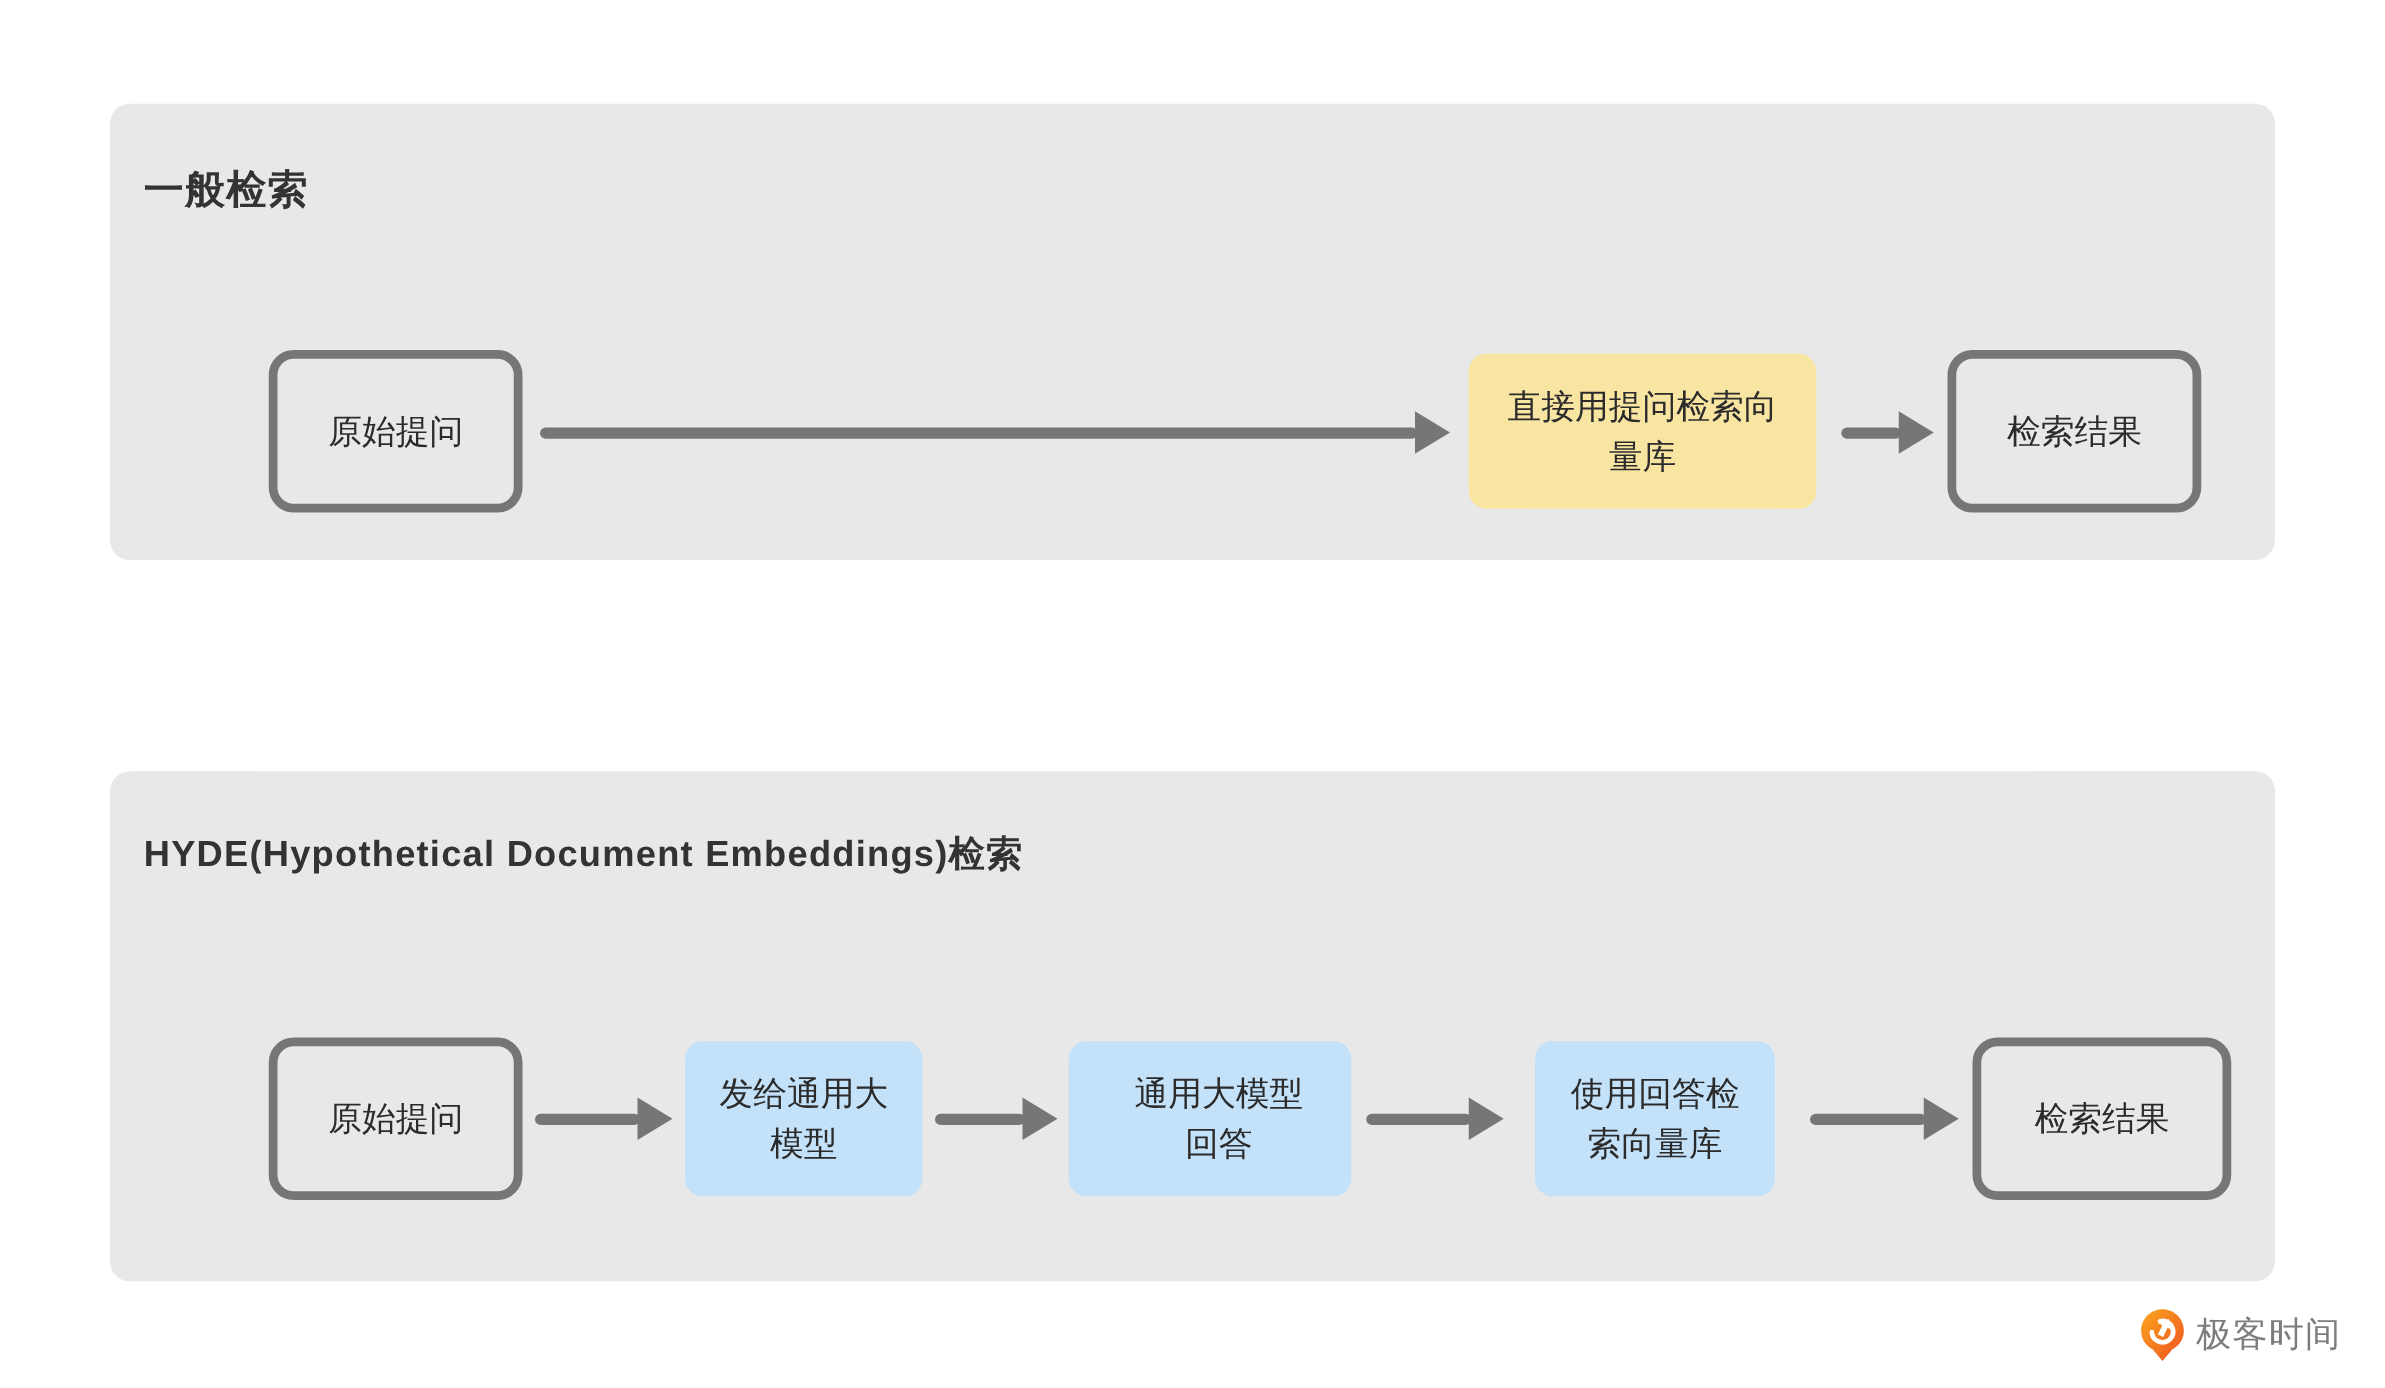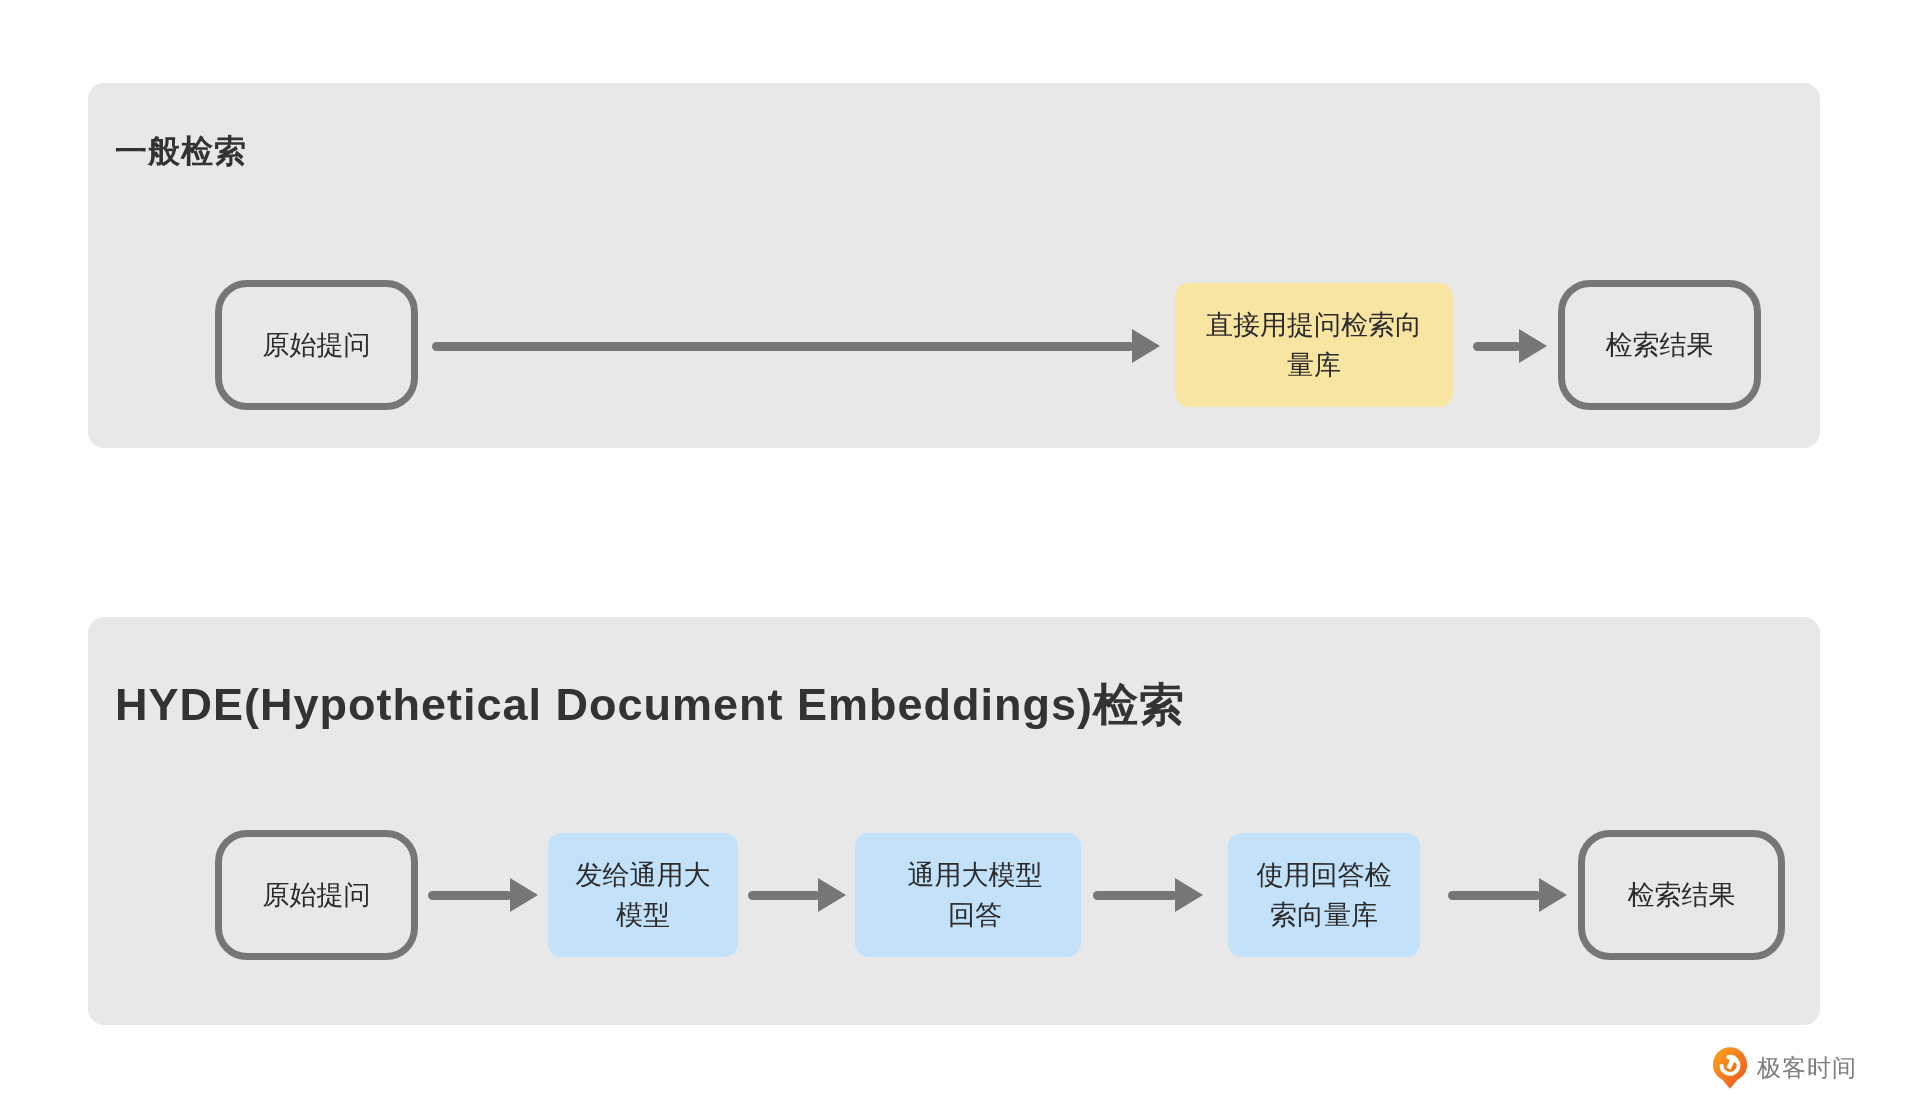--- a/index.html
+++ b/index.html
@@ -14,32 +14,32 @@
     border-radius:16px;
   }
   #panel-general{top:83px;height:365px;}
   #panel-hyde{top:617px;height:408px;}
   .panel-title{
     position:absolute;left:27px;top:26px;
     font-size:32px;font-weight:700;letter-spacing:1px;
     color:var(--title-color,#333333);
     white-space:nowrap;
   }
-  #panel-hyde .panel-title{font-size:45px;top:28px;}
+  #panel-hyde .panel-title{font-size:29px;top:28px;}
   .node{
     position:absolute;box-sizing:border-box;
     display:flex;align-items:center;justify-content:center;
     text-align:center;
     font-size:27px;line-height:1.5;
     color:var(--node-text,#2b2b2b);
     white-space:pre-line;
   }
   .node.outlined{
     border:7px solid var(--stroke-gray,#767676);
-    border-radius:32px;
+    border-radius:20px;
     background:transparent;
     text-align:center;
   }
   .node.yellow{background:var(--yellow,#f8e5a2);border-radius:14px;}
   .node.blue{background:var(--blue,#c3e1f8);border-radius:14px;}
   .arrow{
     position:absolute;height:34px;
     display:flex;align-items:center;
   }
   .arrow .shaft{
@@ -67,21 +67,21 @@
   #p2-a3{left:1005px;top:261px;width:110px;}
   #p2-n4{left:1127px;top:216px;width:192px;height:124px;margin-left:13px;}
   #p2-a4{left:1360px;top:261px;width:119px;}
   #p2-n5{left:1490px;top:213px;width:207px;height:130px;}
   
   .brand{
     position:absolute;left:1712px;top:1044px;height:48px;
     display:flex;align-items:center;gap:9px;
   }
   .brand-text{
-    font-size:24px;font-weight:500;letter-spacing:1px;
+    font-size:28px;font-weight:500;letter-spacing:1px;
     color:var(--logo-text,#7d7d7d);white-space:nowrap;
   }
 </style>
 </head>
 <body>
 
 <section class="panel" id="panel-general">
   <h1 class="panel-title">一般检索</h1>
 
   <div class="node outlined" id="p1-n1">原始提问</div>

